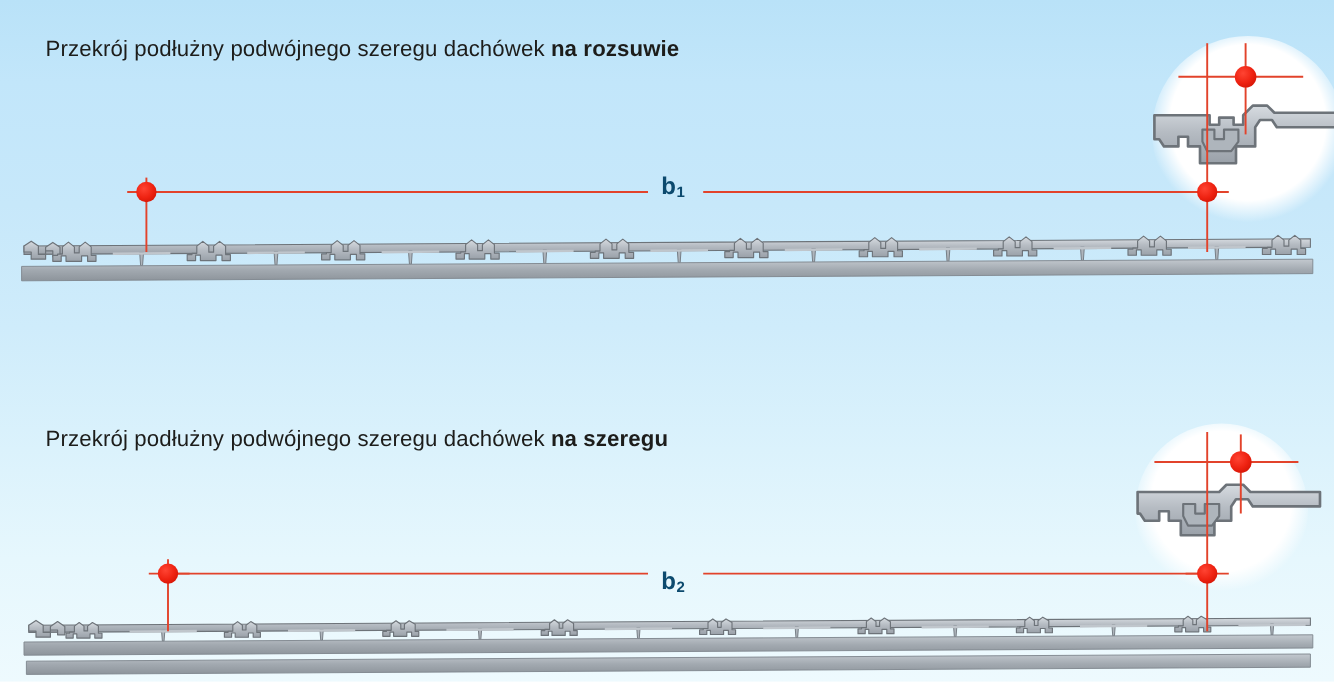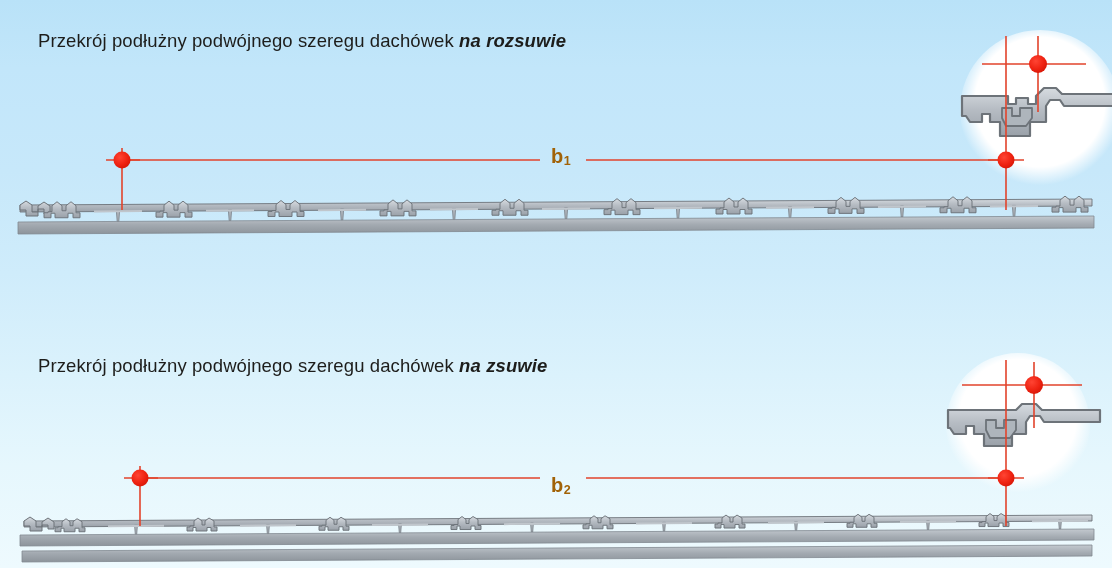--- a/index.html
+++ b/index.html
@@ -37,38 +37,38 @@
 
   .panel-title {
     position: absolute;
     left: 38px;
     font-size: 18.5px;
     color: #1d1d1b;
     letter-spacing: 0.1px;
     white-space: nowrap;
     font-weight: 400;
   }
-  .panel-title .em { font-weight: 700; font-style: italic; }
+  .panel-title .em { font-weight: 700; }
   #title-top { top: 30px; }
   #title-bottom { top: 355px; }
 
   .svg-layer {
     position: absolute;
     left: 0;
     top: 0;
     width: 1112px;
     height: 568px;
     pointer-events: none;
   }
 
   .dim-label {
     position: absolute;
     font-size: 20px;
     font-weight: 700;
-    color: #a16207;
+    color: #0c4a6e;
     letter-spacing: 0px;
     line-height: 1;
     white-space: nowrap;
   }
   .dim-label sub {
     font-size: 12.5px;
     font-weight: 700;
     vertical-align: baseline;
     position: relative;
     top: 2px;
@@ -80,21 +80,21 @@
 </head>
 <body>
 
 <div id="stage">
 
   <div class="panel" id="panel-top">
     <div class="panel-title" id="title-top"><span>Przekrój podłużny podwójnego szeregu dachówek </span><span class="em">na rozsuwie</span></div>
   </div>
 
   <div class="panel" id="panel-bottom">
-    <div class="panel-title" id="title-bottom" style="top:55px"><span>Przekrój podłużny podwójnego szeregu dachówek </span><span class="em">na zsuwie</span></div>
+    <div class="panel-title" id="title-bottom" style="top:55px"><span>Przekrój podłużny podwójnego szeregu dachówek </span><span class="em">na szeregu</span></div>
   </div>
 
   <svg class="svg-layer" id="graphics" viewBox="0 0 1112 568" xmlns="http://www.w3.org/2000/svg">
     <defs>
       <linearGradient id="tileGrad" x1="0" y1="0" x2="0" y2="1">
         <stop offset="0%" stop-color="#d6dbe0"></stop>
         <stop offset="45%" stop-color="#b6bcc3"></stop>
         <stop offset="100%" stop-color="#9aa1a9"></stop>
       </linearGradient>
       <linearGradient id="battenGrad" x1="0" y1="0" x2="0" y2="1">

